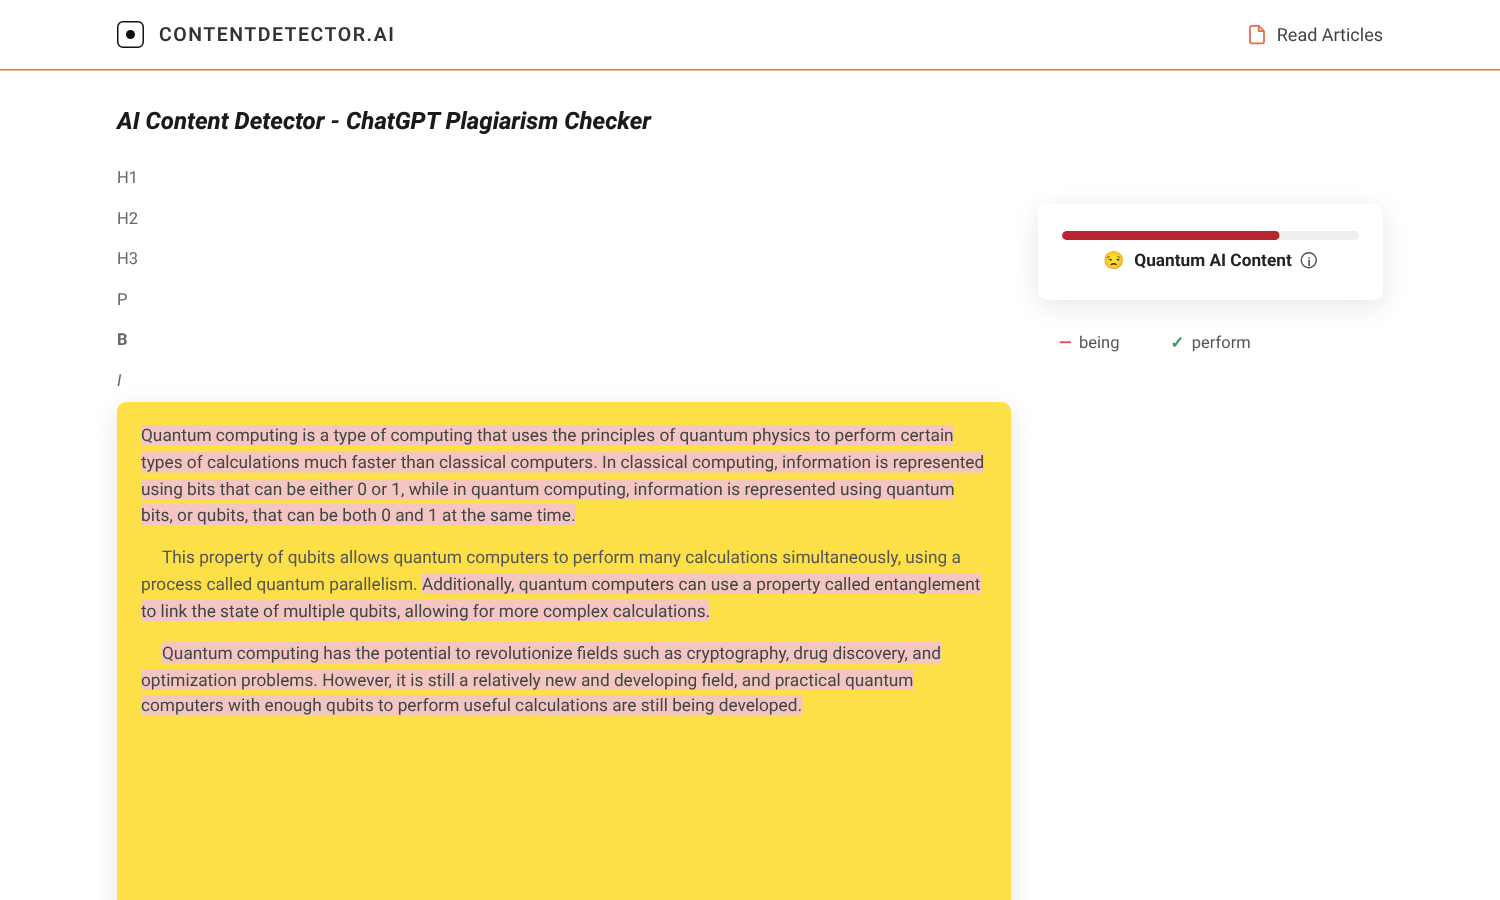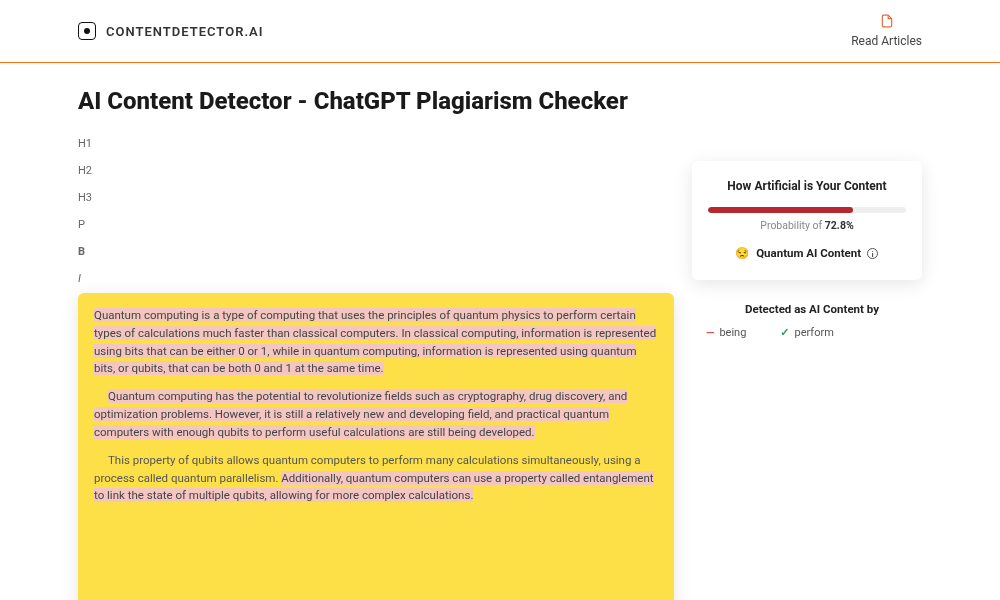--- a/index.html
+++ b/index.html
@@ -40,31 +40,31 @@
     background: #111;
     border-radius: 50%;
   }
   .read-articles {
     display: flex;
     align-items: center;
     gap: 6px;
     font-size: 12px;
     color: #444;
     cursor: pointer;
-    flex-direction: column;
   }
   .read-articles svg { width: 14px; height: 14px; }
   .container {
     padding: 24px 78px 0 78px;
   }
   h1.page-title {
-    font-size: 24px;
+    font-size: 16px;
     font-weight: 800;
     color: #1a1a1a;
     margin-bottom: 18px;
+    font-style: italic;
   }
   .layout {
     display: flex;
     gap: 18px;
     align-items: flex-start;
   }
   .editor-col {
     flex: 1;
     min-width: 0;
   }
@@ -240,22 +240,22 @@
         <span class="fmt-btn">H2</span>
         <span class="fmt-btn">H3</span>
         <span class="fmt-btn">P</span>
         <span class="fmt-btn bold">B</span>
         <span class="fmt-btn italic">I</span>
       </div>
 
       <div class="editor-card">
         <div class="editor-body" id="editor-body">
             <p><span class="hl">Quantum computing is a type of computing that uses the principles of quantum physics to perform certain types of calculations much faster than classical computers. In classical computing, information is represented using bits that can be either 0 or 1, while in quantum computing, information is represented using quantum bits, or qubits, that can be both 0 and 1 at the same time.</span></p>
+            <p><span class="indent"></span><span>This property of qubits allows quantum computers to perform many calculations simultaneously, using a process called quantum parallelism. </span><span class="hl">Additionally, quantum computers can use a property called entanglement to link the state of multiple qubits, allowing for more complex calculations.</span></p>
             <p><span class="indent"></span><span class="hl">Quantum computing has the potential to revolutionize fields such as cryptography, drug discovery, and optimization problems. However, it is still a relatively new and developing field, and practical quantum computers with enough qubits to perform useful calculations are still being developed.</span></p>
-            <p><span class="indent"></span><span>This property of qubits allows quantum computers to perform many calculations simultaneously, using a process called quantum parallelism. </span><span class="hl">Additionally, quantum computers can use a property called entanglement to link the state of multiple qubits, allowing for more complex calculations.</span></p>
           </div>
         <div class="editor-footer">
           <div>
             <span>Word Read:</span>
             <span>123</span>
           </div>
           <div class="editor-actions">
             <div class="copy-btn">
               <svg width="12" height="12" viewBox="0 0 24 24" fill="none" stroke="#555" stroke-width="2">
                 <rect x="9" y="9" width="11" height="11" rx="2"></rect>
@@ -274,37 +274,31 @@
         </div>
       </div>
 
       <div class="analyse-row">
         <button class="analyse-btn">Analyse</button>
       </div>
     </div>
 
     <div class="side-col">
       <div class="result-card">
-        <div class="result-title">How Artificial is Your Content</div>
         <div class="meter">
           <div class="meter-fill" style="width:73%"></div>
-        </div>
-        <div class="prob-text">
-          <span>Probability of</span>
-          <b>72.8%</b>
         </div>
         <div class="verdict">
           <span>😒</span>
           <span>Quantum AI Content</span>
           <span class="info-circ">i</span>
         </div>
       </div>
 
       <div class="detected-block">
-        <div class="detected-title">Detected as AI Content by</div>
         <div class="detectors" id="detectors">
             <div class="det">
               <span class="dash">—</span>
               <span>being</span>
             </div>
             <div class="det">
               <span class="check">✓</span>
               <span>perform</span>
             </div>
           </div>

